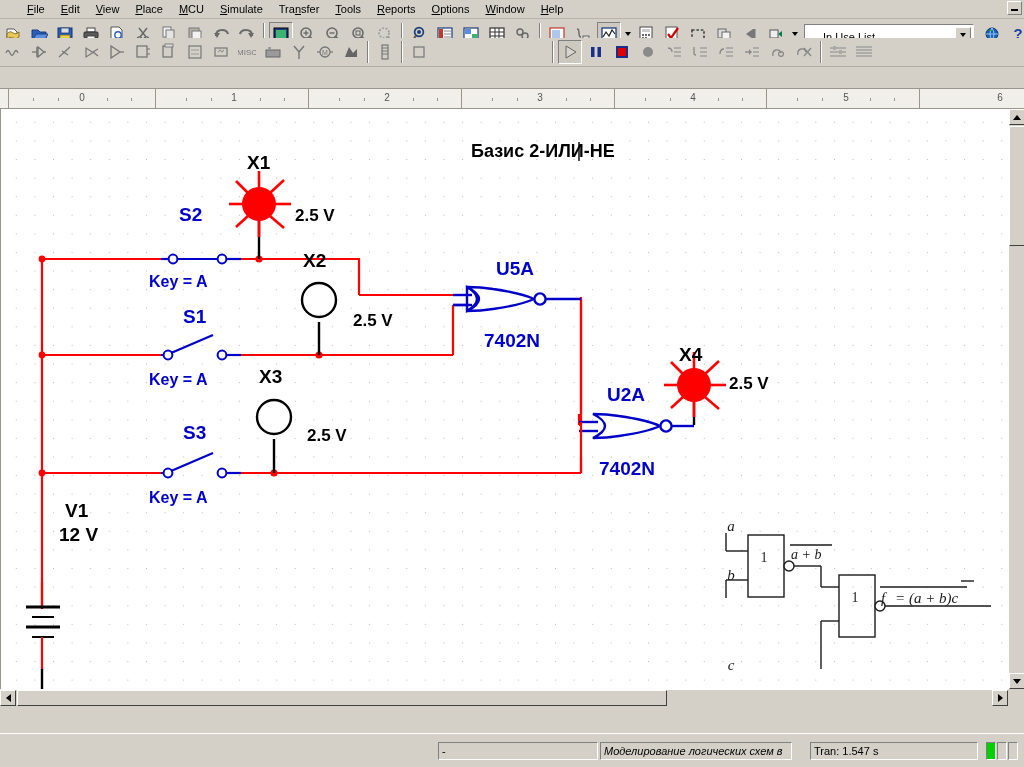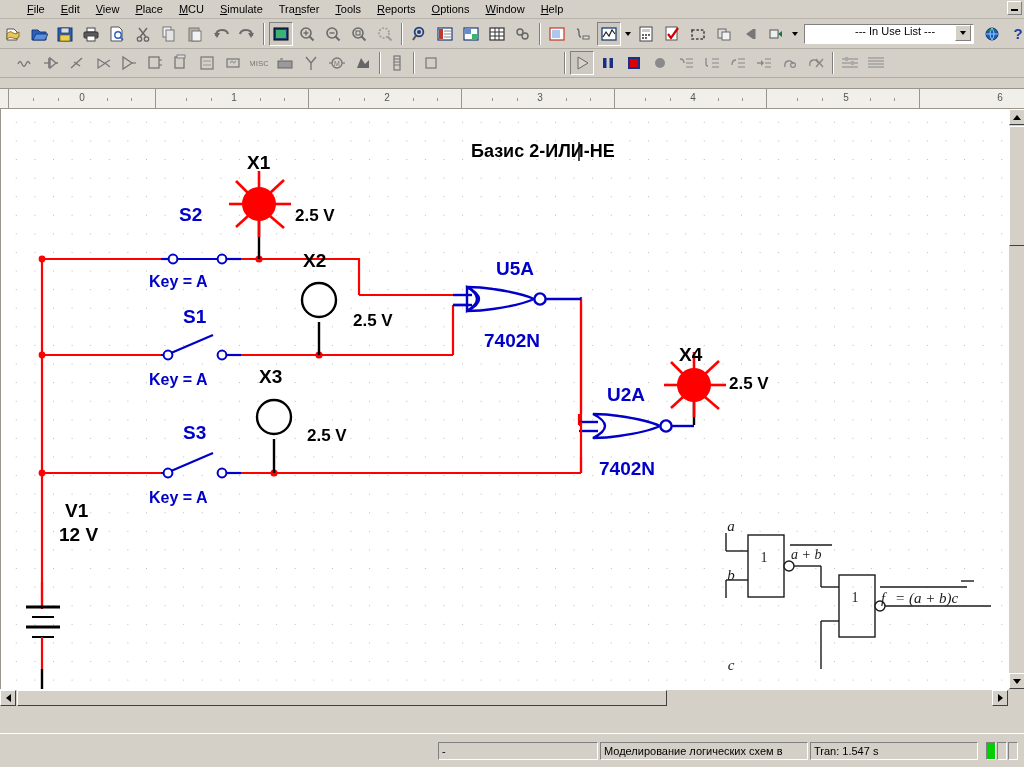--- a/index.html
+++ b/index.html
@@ -40,21 +40,21 @@
   }
 
   
   .toolbar {
     position: absolute; left: 0; width: 1024px;
     background: #d4d0c8;
     display: flex; align-items: center;
     border-bottom: 1px solid #b0aca4;
   }
   .tb1 { top: 19px; height: 30px; }
-  .tb2 { top: 49px; height: 29px; padding-left: 12px; }
+  .tb2 { top: 38px; height: 29px; }
   .tbtn {
     width: 24px; height: 24px; margin: 0 1px;
     display: flex; align-items: center; justify-content: center;
     border: 1px solid transparent;
     cursor: default;
     flex: none;
   }
   .tbtn.sunken {
     border: 1px solid #808080; border-right-color:#fff; border-bottom-color:#fff;
     background: #cdc9c1;
@@ -68,23 +68,22 @@
     width: 11px; height: 22px; display:flex; align-items:center; justify-content:center;
     flex:none;
   }
   .dropcaret::after {
     content:""; border-left: 3px solid transparent; border-right:3px solid transparent;
     border-top: 4px solid #000;
   }
   .combo {
     width: 170px; height: 20px; background: #fff;
     border: 1px solid #808080; border-right-color:#fff; border-bottom-color:#fff;
-    display: flex; align-items: flex-start; margin-left: 4px; flex: none;
+    display: flex; align-items: flex-end; margin-left: 4px; flex: none;
     position: relative;
-    padding-left: 46px;
   }
   .combo .ctext {
     font-size: 11px; padding-left: 4px; color: #000; white-space: nowrap;
     flex: 1; overflow: hidden;
   }
   .combo .cbtn {
     width: 16px; height: 16px; margin-right: 2px; background: #d4d0c8;
     border: 1px solid #fff; border-right-color:#808080; border-bottom-color:#808080;
     display:flex;align-items:center;justify-content:center; flex:none;
   }
@@ -921,21 +920,21 @@
 
   <div class="tabbar">
     
     
   </div>
 
   <div class="statusbar">
     <div class="spanel" style="left:438px;width:160px;">
       <span>-</span>
     </div>
-    <div class="spanel" style="left:600px;width:208px;">
+    <div class="spanel" style="left:600px;width:192px;font-style:italic;">
       <span>Моделирование логических схем в</span>
     </div>
     <div class="spanel" style="left:810px;width:168px;text-align:center;">
       <span>Tran: 1.547 s</span>
     </div>
     <div class="led-group">
       <div class="led" style="background:#00d000;"></div>
       <div class="led" style="background:#d4d0c8;"></div>
       <div class="led" style="background:#d4d0c8;"></div>
     </div>

